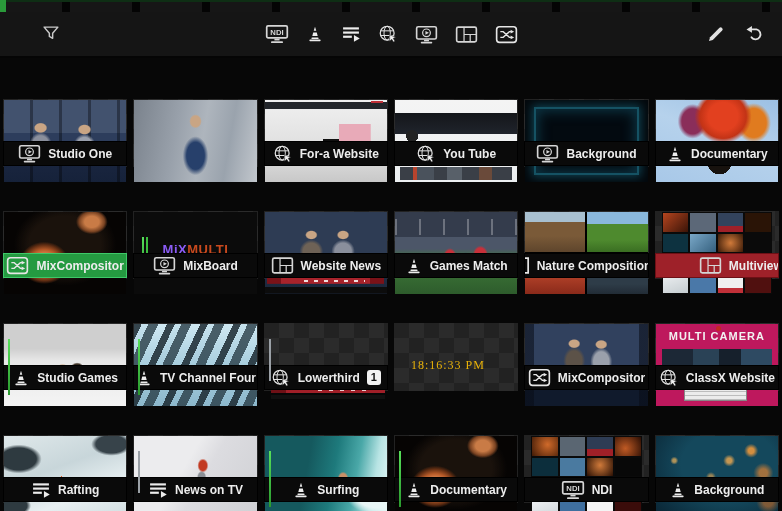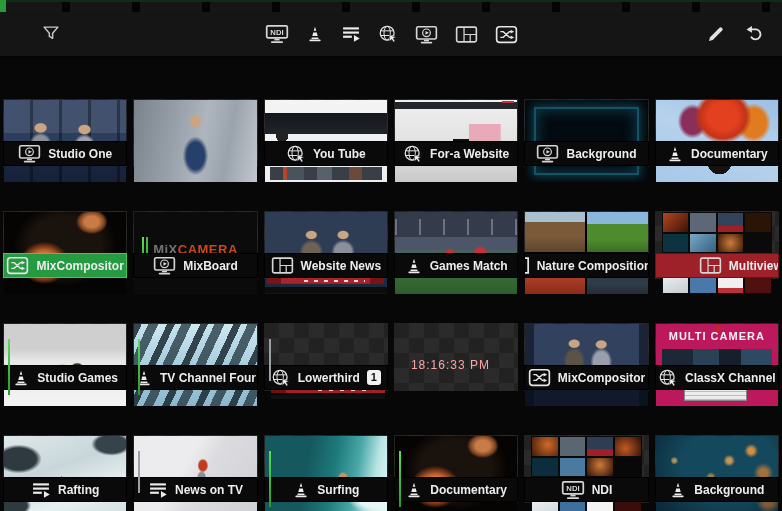--- a/index.html
+++ b/index.html
@@ -82,21 +82,21 @@
     linear-gradient(200deg,#9cc0e4 0,#b6d2ec 45%,#a8c8e8 100%);}
   .t-jellyfish{background:
     radial-gradient(ellipse 28px 24px at 33% 62%,#e8915a 0 30%,#b65a28 55%,#5e2c12 75%,transparent 88%),
     radial-gradient(ellipse 18px 14px at 72% 12%,#c97b46 0 40%,#7a4322 70%,transparent 88%),
     radial-gradient(ellipse 60px 48px at 50% 40%,#1a120c 0 60%,transparent 85%),#060403;}
   .t-mixboard{background:#0b0b0b;}
   .t-mixboard::before{content:'';position:absolute;left:8px;top:30%;bottom:25%;width:2px;
     background:linear-gradient(180deg,#57e05a,#2a9a2e);box-shadow:4px 0 0 #3bbf3e;}
   .mb-logo{position:absolute;left:0;right:0;top:36%;text-align:center;
     font-size:13px;font-weight:700;letter-spacing:.5px;}
-  .mb-mix{color:#737373;text-align:right;} .mb-board{color:#c8491e;}
+  .mb-mix{color:#8b5cf6;text-align:right;} .mb-board{color:#c8491e;}
   .mb-sub{position:absolute;left:36%;right:36%;top:63%;height:3px;background:#4a4a4a;}
   .t-breaking{background:
     repeating-linear-gradient(90deg,transparent 0 6px,rgba(255,255,255,.85) 6px 10px) 60% 86%/55% 3% no-repeat,
     linear-gradient(90deg,#7a1218 0 12%,#a8232b 12% 88%,#7a1218 88%) 50% 86%/96% 12% no-repeat,
     linear-gradient(#0c0c0c,#0c0c0c) 50% 100%/100% 8% no-repeat,
     radial-gradient(ellipse 8px 6px at 38% 28%,#c9a584 0 60%,transparent 78%),
     radial-gradient(ellipse 8px 6px at 64% 28%,#c9a584 0 60%,transparent 78%),
     radial-gradient(ellipse 15px 15px at 38% 48%,#6e6256 0 55%,transparent 78%),
     radial-gradient(ellipse 15px 15px at 64% 48%,#8a8f9c 0 55%,transparent 78%),
     linear-gradient(180deg,#2e3c54 0 55%,#223048 55% 70%,#1a2538 100%);}
@@ -116,22 +116,22 @@
     repeating-linear-gradient(115deg,rgba(26,40,48,.85) 0 7px,rgba(150,190,210,.15) 7px 13px,rgba(40,60,70,.8) 13px 22px,transparent 22px 30px),
     linear-gradient(180deg,#cfe8f2 0,#a8cede 50%,#8cb8cc 100%);}
   .t-lowerthird{background:transparent;}
   .t-lowerthird::after{content:'';position:absolute;left:5%;right:2%;bottom:8%;height:18%;
     background:
       repeating-linear-gradient(90deg,transparent 0 7px,rgba(255,255,255,.85) 7px 11px) 70% 22%/50% 28% no-repeat,
       linear-gradient(#101010,#101010) 0 100%/100% 34% no-repeat,
       linear-gradient(#b02a22,#b02a22) 0 100%/10% 34% no-repeat,
       linear-gradient(90deg,#6e1016 0 13%,#a01f28 13%) 0 0/100% 58% no-repeat;}
   .t-clock{background:transparent;}
-  .clock-text{position:absolute;left:13%;top:42%;font-family:Liberation Sans, sans-serif;
-    font-size:12px;color:#fca5a5;letter-spacing:1px;}
+  .clock-text{position:absolute;left:13%;top:42%;font-family:Liberation Serif, serif;
+    font-size:12px;color:#eab308;letter-spacing:1px;}
   .t-studio-night{background:
     radial-gradient(ellipse 8px 6px at 40% 24%,#c9a584 0 60%,transparent 78%),
     radial-gradient(ellipse 8px 6px at 62% 25%,#c9a584 0 60%,transparent 78%),
     radial-gradient(ellipse 14px 18px at 40% 45%,#5c5248 0 55%,transparent 78%),
     radial-gradient(ellipse 14px 18px at 62% 46%,#9aa0ab 0 55%,transparent 78%),
     linear-gradient(90deg,rgba(8,12,22,.55) 0 7%,transparent 7% 93%,rgba(8,12,22,.55) 93%),
     linear-gradient(180deg,#31415e 0 52%,#25324c 52% 64%,#2c3a55 64% 76%,#101a2c 76% 100%);}
   .t-classx{background:#be185d;}
   .cx-title{position:absolute;top:7%;left:0;right:0;text-align:center;font-size:11px;
     font-weight:700;letter-spacing:1px;color:#f2f2f2;}
@@ -272,46 +272,46 @@
           </span>
           <span class="txt">Studio One</span>
         </div>
       </div>
       <div class="cell">
         <div class="board"></div>
         <div class="thumb t-journalist"></div>
       </div>
       <div class="cell">
         <div class="board"></div>
-        <div class="thumb t-youtube"></div>
+        <div class="thumb t-fora"></div>
         <div class="labelbar">
           <span>
             <svg viewBox="0 0 24 24" width="20" height="20">
               <circle cx="11" cy="11" r="8.3" fill="none" stroke="#e2e2e2" stroke-width="1.5"></circle>
               <ellipse cx="11" cy="11" rx="3.8" ry="8.3" fill="none" stroke="#e2e2e2" stroke-width="1.2"></ellipse>
               <path d="M3 8.2h16M3 13.8h16" stroke="#e2e2e2" stroke-width="1.2" fill="none"></path>
               <path d="M14 13l7.5 3-3.2 1.2 2.1 3.4-1.9 1.1-2.1-3.4-2.4 2.5z" fill="#f2f2f2" stroke="#222" stroke-width="0.7"></path>
             </svg>
           </span>
-          <span class="txt">You Tube</span>
-        </div>
-      </div>
-      <div class="cell">
-        <div class="board"></div>
-        <div class="thumb t-fora"></div>
+          <span class="txt">For-a Website</span>
+        </div>
+      </div>
+      <div class="cell">
+        <div class="board"></div>
+        <div class="thumb t-youtube"></div>
         <div class="labelbar">
           <span>
             <svg viewBox="0 0 24 24" width="20" height="20">
               <circle cx="11" cy="11" r="8.3" fill="none" stroke="#e2e2e2" stroke-width="1.5"></circle>
               <ellipse cx="11" cy="11" rx="3.8" ry="8.3" fill="none" stroke="#e2e2e2" stroke-width="1.2"></ellipse>
               <path d="M3 8.2h16M3 13.8h16" stroke="#e2e2e2" stroke-width="1.2" fill="none"></path>
               <path d="M14 13l7.5 3-3.2 1.2 2.1 3.4-1.9 1.1-2.1-3.4-2.4 2.5z" fill="#f2f2f2" stroke="#222" stroke-width="0.7"></path>
             </svg>
           </span>
-          <span class="txt">For-a Website</span>
+          <span class="txt">You Tube</span>
         </div>
       </div>
       <div class="cell">
         <div class="board"></div>
         <div class="thumb t-frame"></div>
         <div class="labelbar">
           <span>
             <svg viewBox="0 0 28 23" width="23" height="19">
               <rect x="2" y="2" width="24" height="15" rx="2" fill="none" stroke="#d6d6d6" stroke-width="2"></rect>
               <circle cx="14" cy="9.5" r="4.7" fill="none" stroke="#d6d6d6" stroke-width="1.5"></circle>
@@ -347,21 +347,21 @@
               <path d="M6.5 8h3.5l7.5 7h2.5M6.5 15h3.5l7.5-7h2.5" fill="none" stroke="#e6e6e6" stroke-width="1.7"></path>
               <path d="M19 5.8l4.3 2.2L19 10.2zM19 12.8l4.3 2.2L19 17.2z" fill="#e6e6e6"></path>
             </svg>
           </span>
           <span class="txt">MixCompositor</span>
         </div>
       </div>
       <div class="cell">
         <div class="board"></div>
         <div class="thumb t-mixboard">
-          <div class="mb-logo"><span class="mb-mix">MiX</span><span class="mb-board">CAMERA</span></div>
+          <div class="mb-logo"><span class="mb-mix">MiX</span><span class="mb-board">MULTI</span></div>
           <div class="mb-sub"></div>
         </div>
         <div class="labelbar">
           <span>
             <svg viewBox="0 0 28 23" width="23" height="19">
               <rect x="2" y="2" width="24" height="15" rx="2" fill="none" stroke="#d6d6d6" stroke-width="2"></rect>
               <circle cx="14" cy="9.5" r="4.7" fill="none" stroke="#d6d6d6" stroke-width="1.5"></circle>
               <path d="M12.7 7.2l4.3 2.3-4.3 2.3z" fill="#d6d6d6"></path>
               <rect x="11" y="18" width="6" height="1.8" fill="#d6d6d6"></rect>
               <rect x="7" y="20.4" width="14" height="2" rx="1" fill="#d6d6d6"></rect>
@@ -522,21 +522,21 @@
         </div>
         <div class="labelbar">
           <span>
             <svg viewBox="0 0 24 24" width="20" height="20">
               <circle cx="11" cy="11" r="8.3" fill="none" stroke="#e2e2e2" stroke-width="1.5"></circle>
               <ellipse cx="11" cy="11" rx="3.8" ry="8.3" fill="none" stroke="#e2e2e2" stroke-width="1.2"></ellipse>
               <path d="M3 8.2h16M3 13.8h16" stroke="#e2e2e2" stroke-width="1.2" fill="none"></path>
               <path d="M14 13l7.5 3-3.2 1.2 2.1 3.4-1.9 1.1-2.1-3.4-2.4 2.5z" fill="#f2f2f2" stroke="#222" stroke-width="0.7"></path>
             </svg>
           </span>
-          <span class="txt">ClassX Channel</span>
+          <span class="txt">ClassX Website</span>
         </div>
       </div>
       <div class="cell">
         <div class="board"></div>
         <div class="thumb t-rafting"></div>
         <div class="labelbar">
           <span>
             <svg viewBox="0 0 24 24" width="20" height="20">
               <rect x="2.5" y="4" width="19" height="2.6" fill="#ececec"></rect>
               <rect x="2.5" y="9" width="19" height="2.6" fill="#ececec"></rect>

